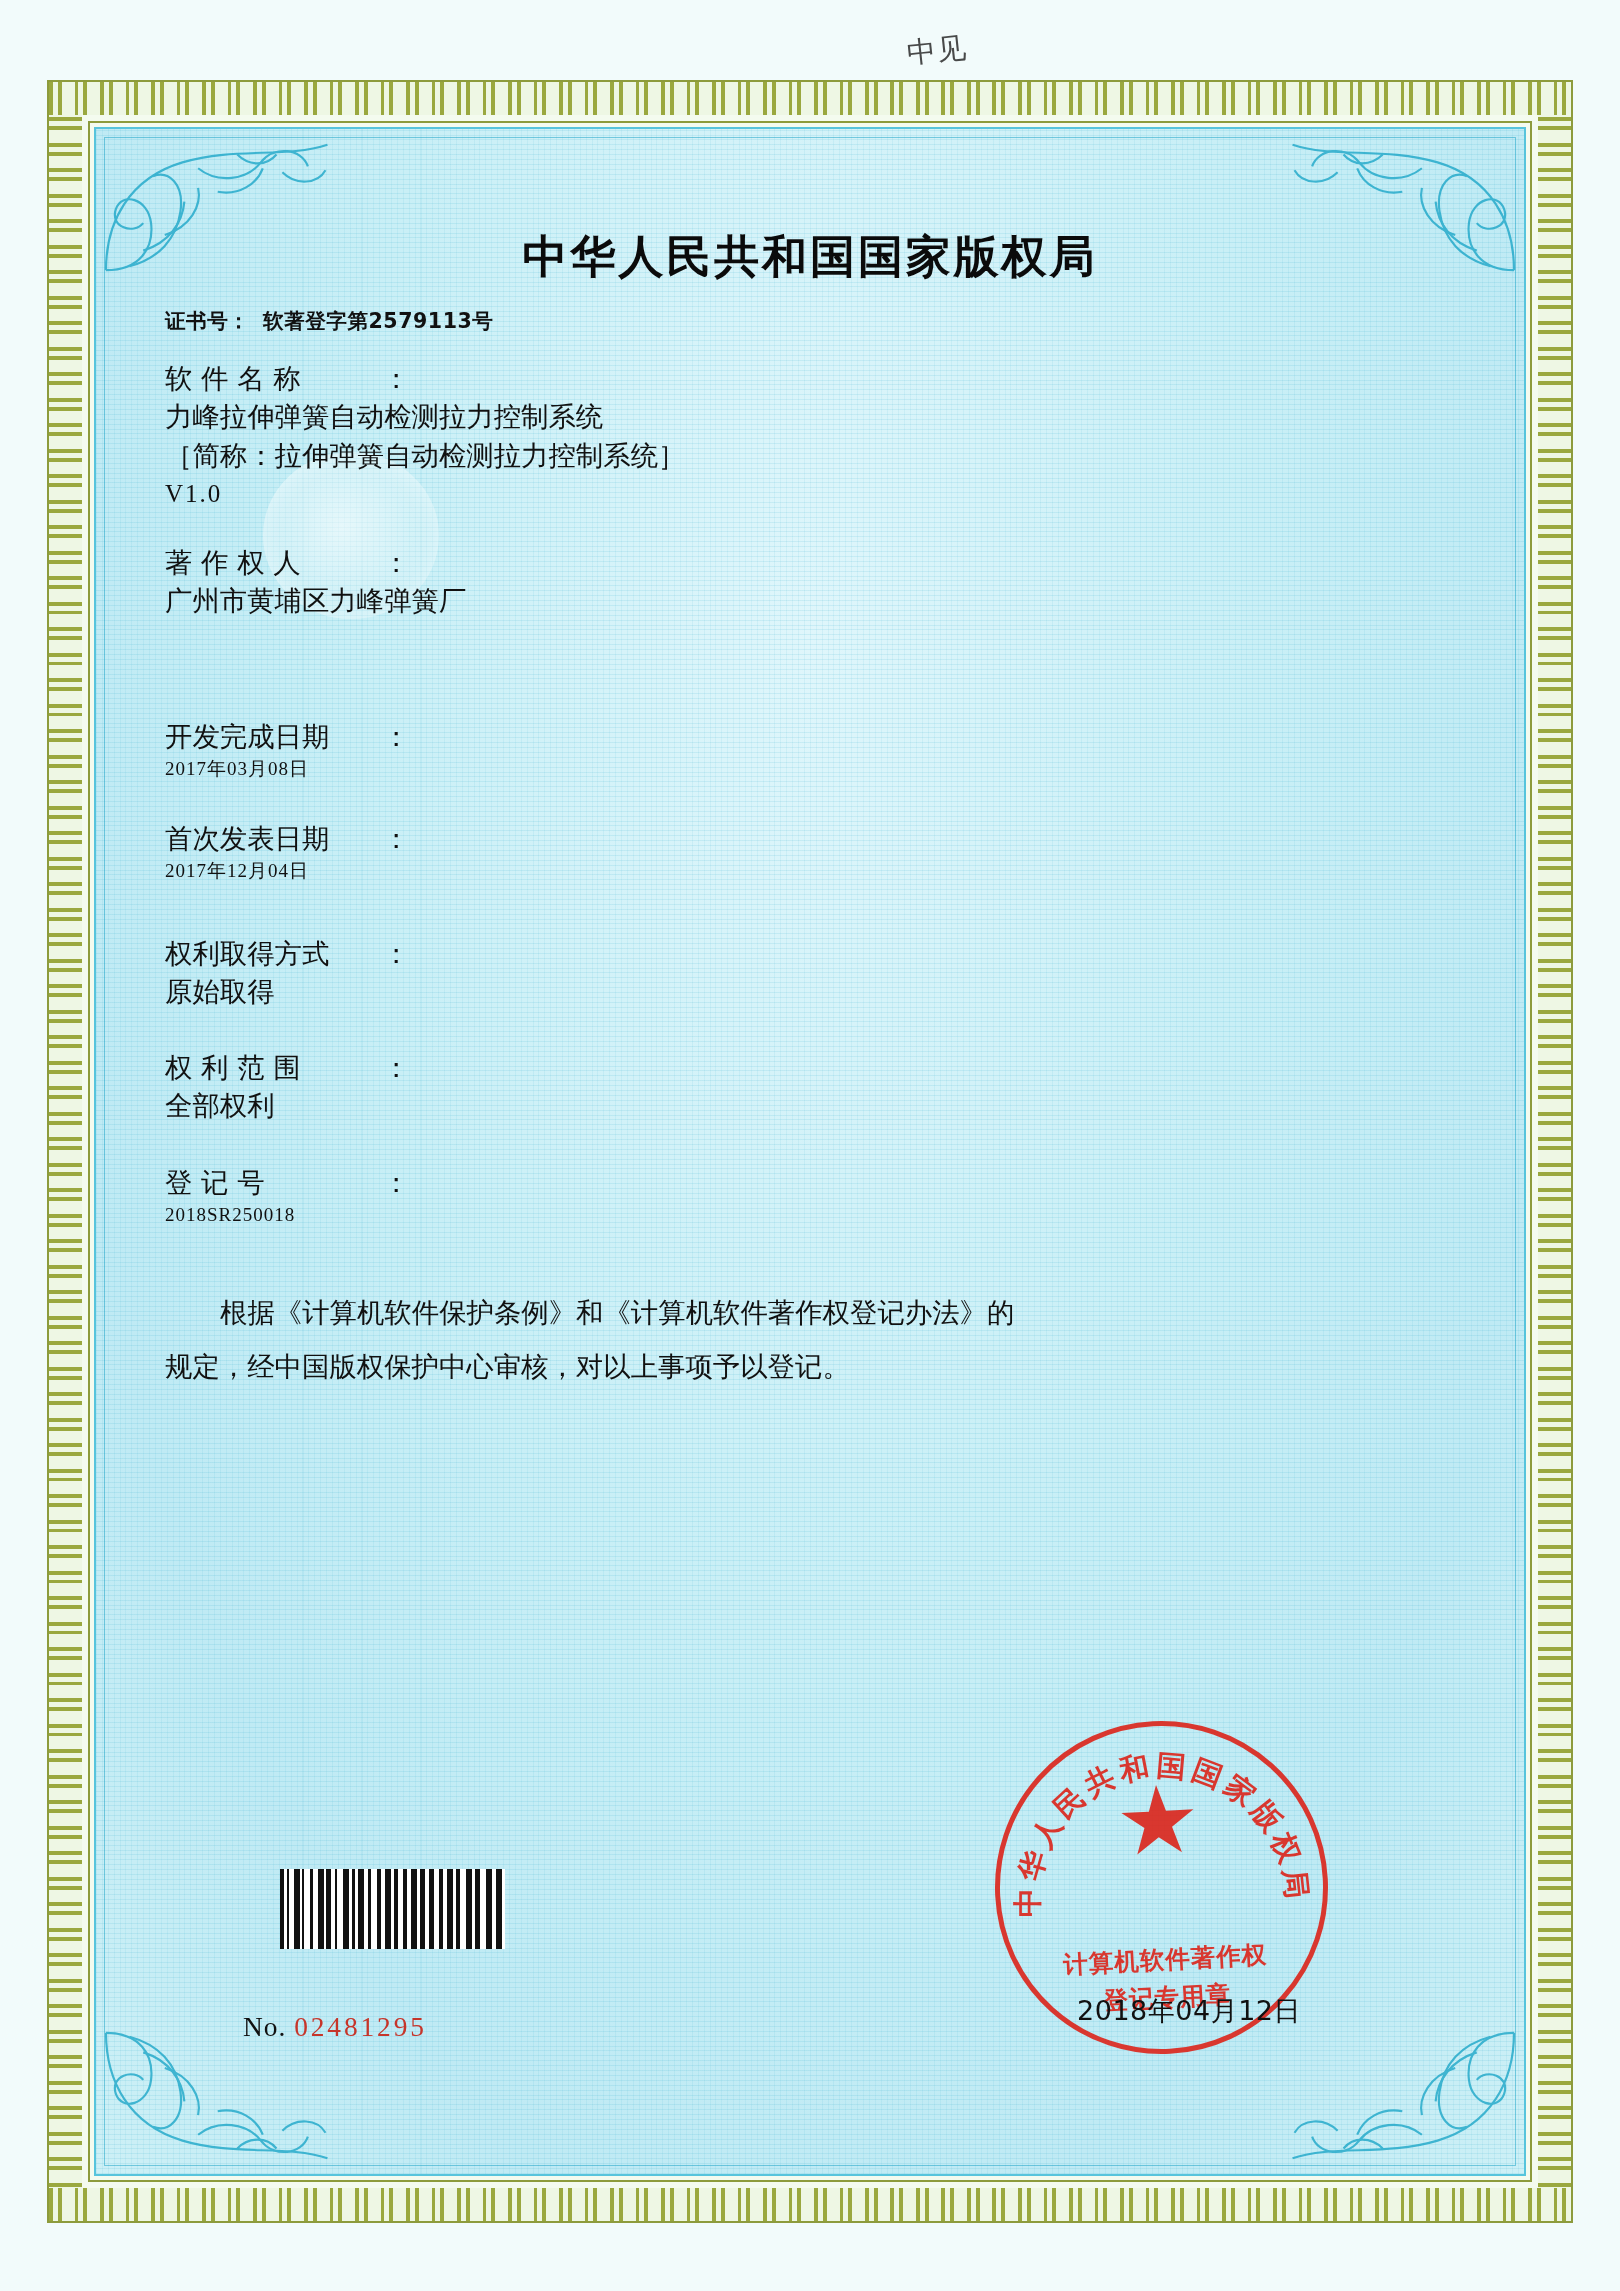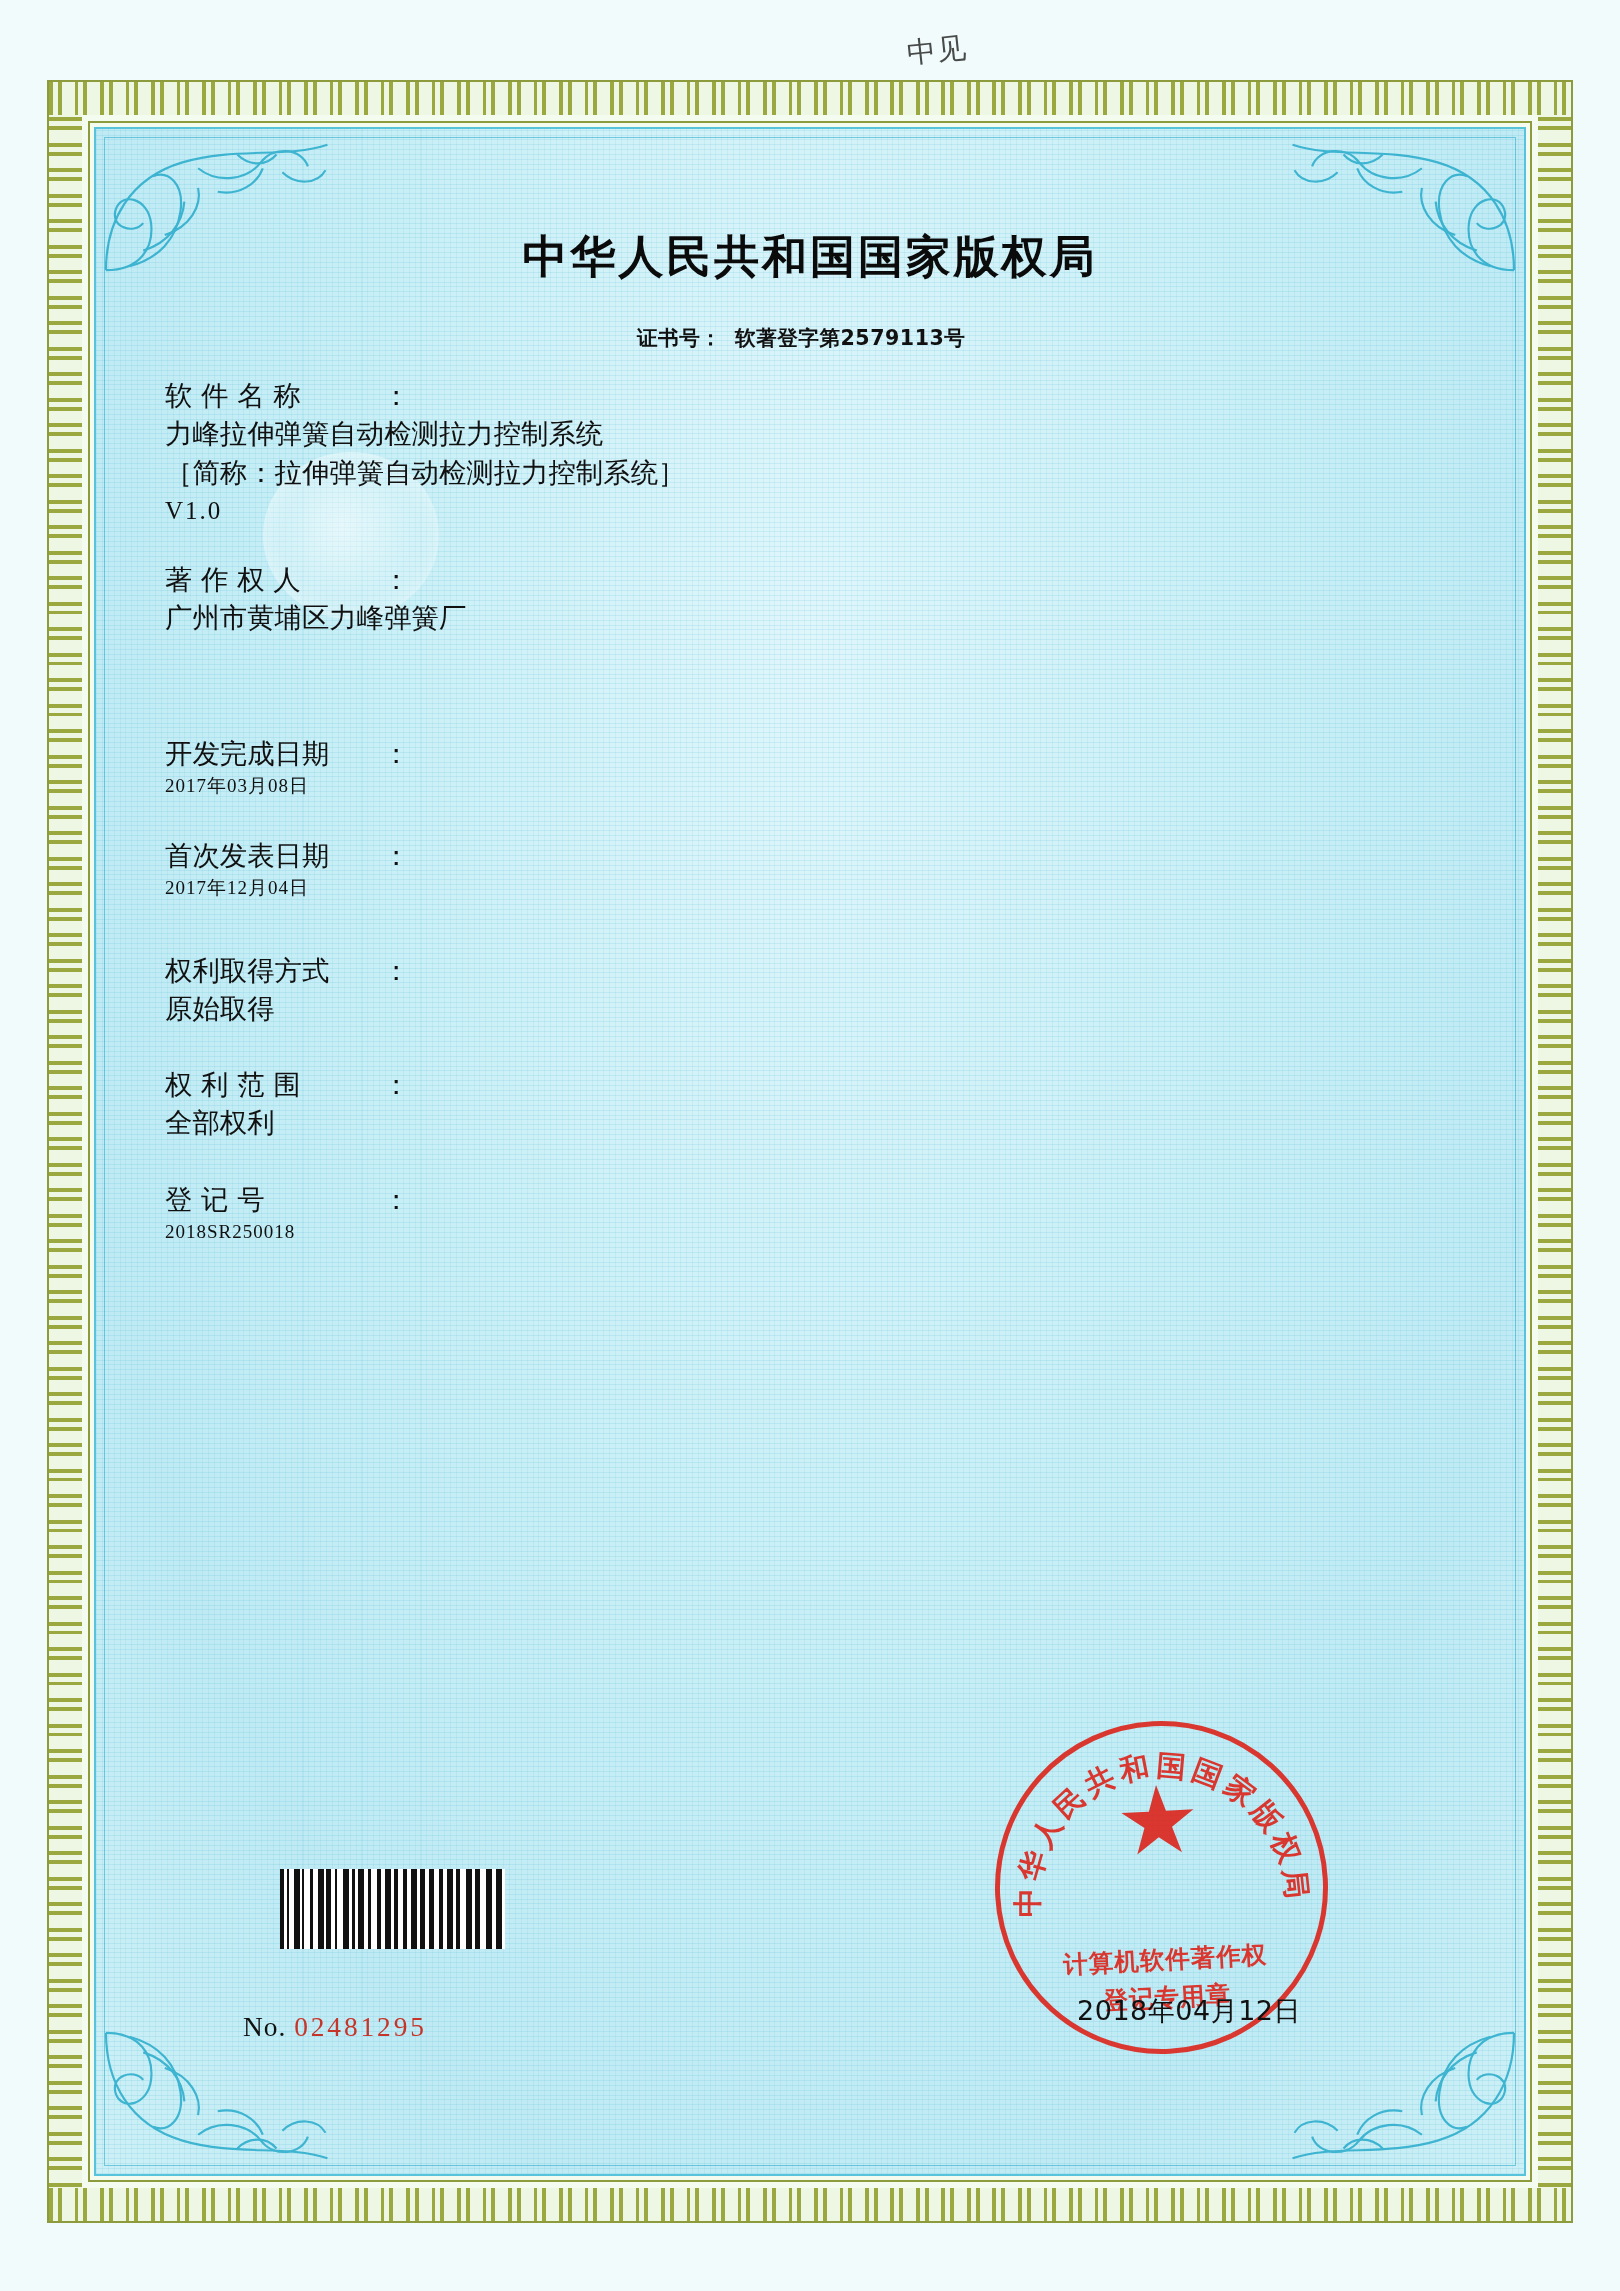--- a/index.html
+++ b/index.html
@@ -129,22 +129,22 @@
     text-align: center;
     margin-top: 29px;
     font-family: "DejaVu Sans", sans-serif;
     font-weight: bold;
     font-size: 55px;
     letter-spacing: 2.9px;
     color: #0b0b0b;
   }
 
   .cert-no {
-    margin-top: 37px;
-    text-align: center;
+    margin-top: 20px;
+    text-align: left;
     padding-right: 17.6px;
     font-family: "DejaVu Sans", sans-serif;
     font-size: 20.6px;
     font-weight: bold;
     letter-spacing: 0.5px;
   }
   .cert-no .label { margin-right: 13.7px; }
 
   .field-block { margin-top: 25.5px; }
 
@@ -439,20 +439,24 @@
       </div>
 
       <div class="row reg" style="margin-top:39px;">
         <div class="label">
           <span>登 记 号</span>
             <span class="colon">：</span>
         </div>
         <div class="value mono">2018SR250018</div>
       </div>
 
+      <div class="statement">
+        <span>根据《计算机软件保护条例》和《计算机软件著作权登记办法》的</span>
+        <span style="display:block; text-indent:0;">规定，经中国版权保护中心审核，对以上事项予以登记。</span>
+      </div>
 
     </div>
 
     <div class="barcode"></div>
 
     <div class="seal">
       <svg class="arc-text" viewBox="0 0 330 330">
         <defs>
           <path id="sealArc" d="M 38 178 A 127 127 0 0 1 292 178"></path>
         </defs>

